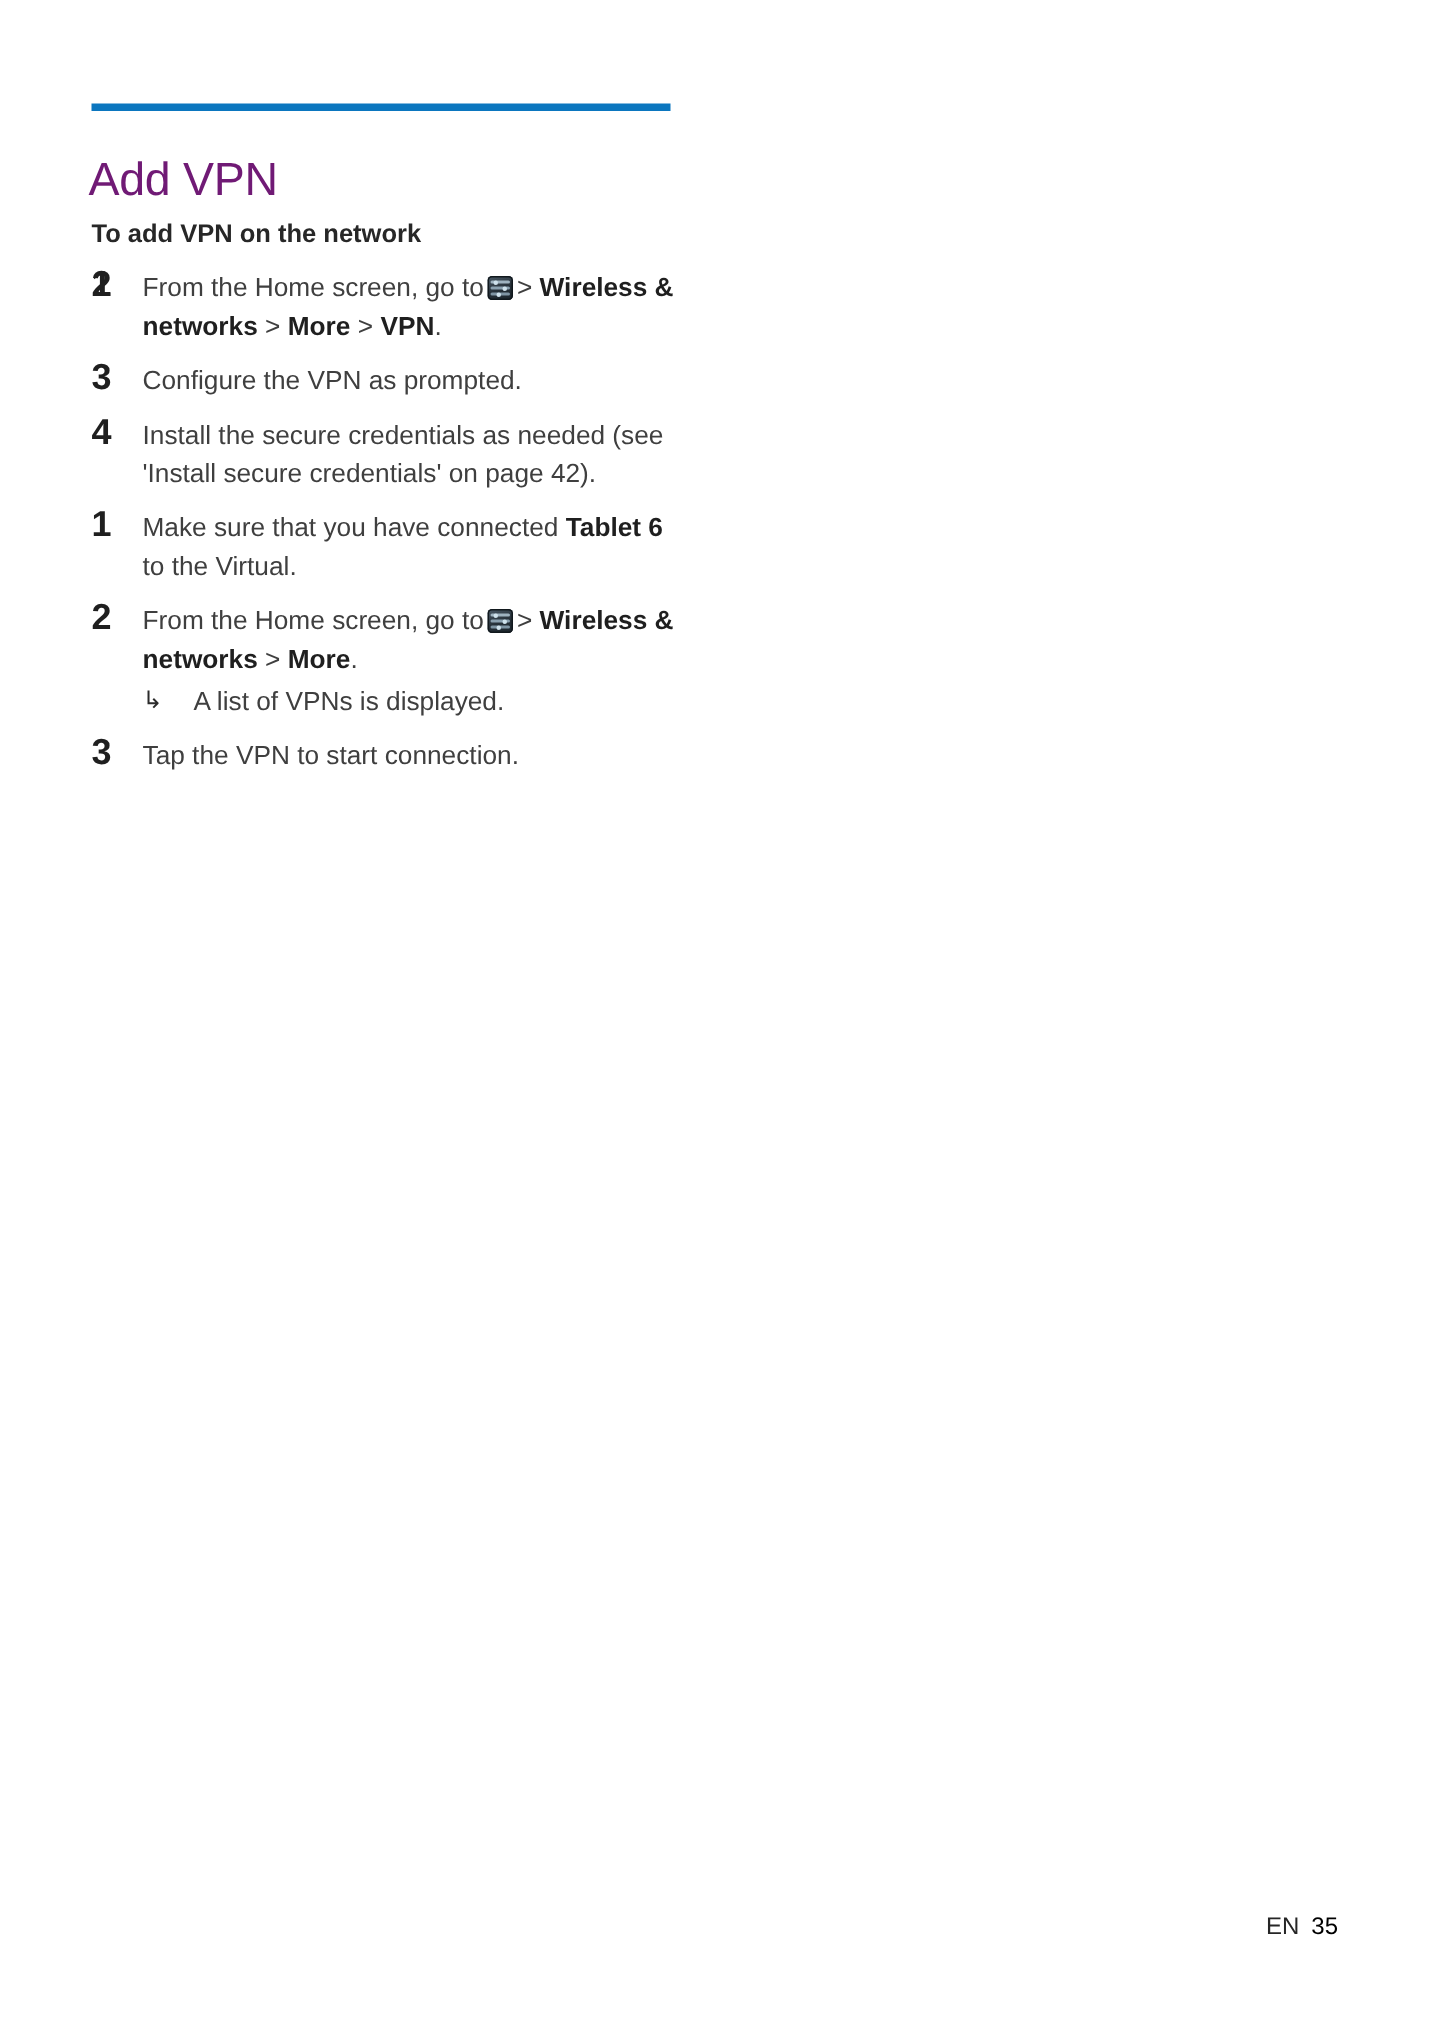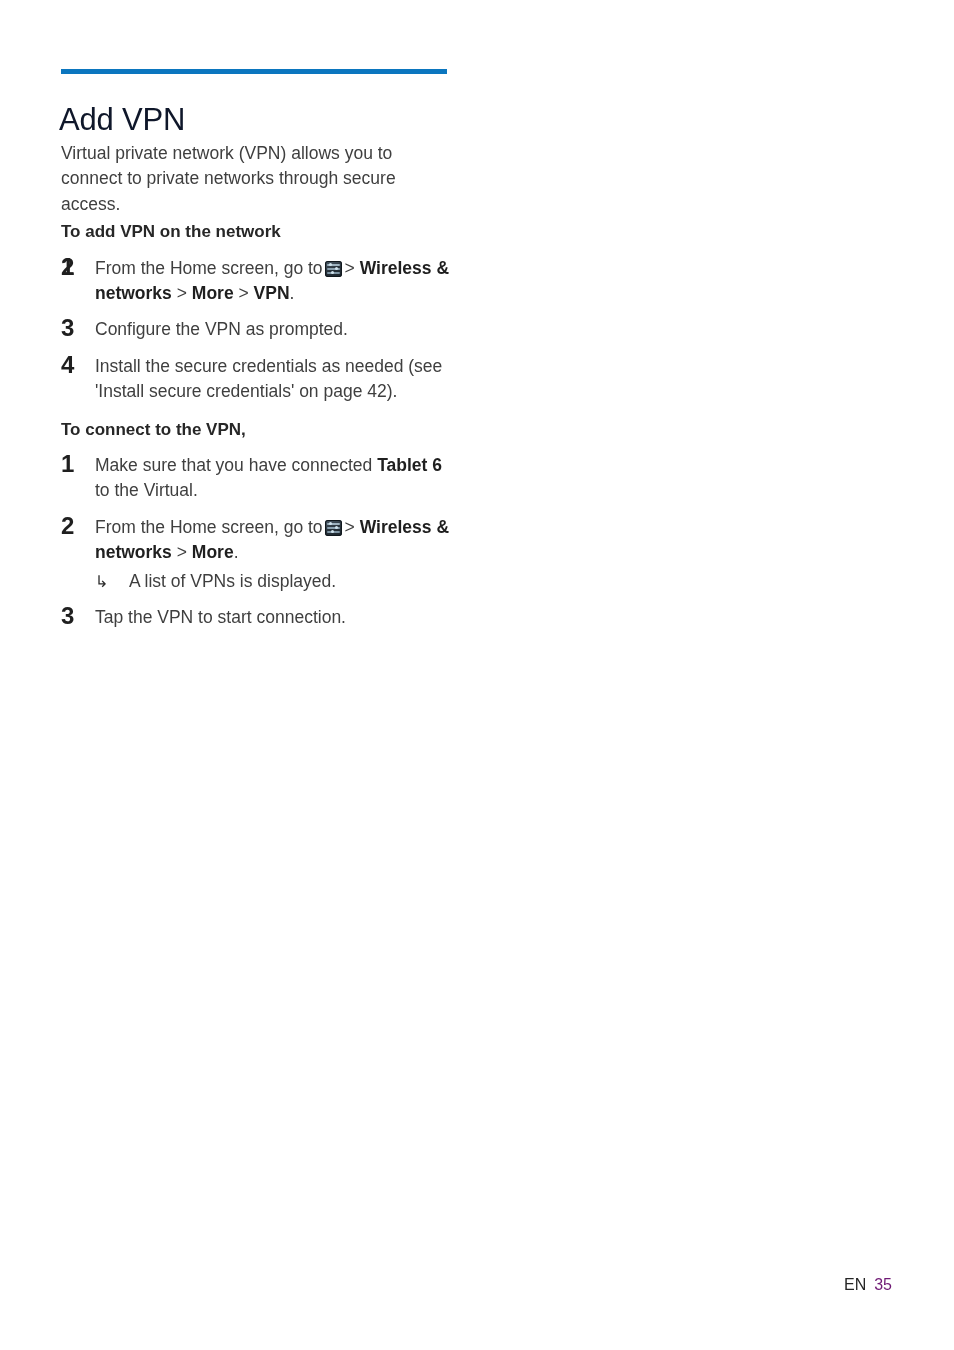--- a/index.html
+++ b/index.html
@@ -29,21 +29,21 @@
     width: 386px;
     height: 5px;
     background: #0b76bf;
   }
   .page-title {
     position: absolute;
     left: 59px;
     top: 80px;
     font-size: 31px;
     line-height: 38px;
-    color: #0f172a;
+    color: #701a75;
     font-weight: 400;
     letter-spacing: -0.2px;
     white-space: nowrap;
   }
 
   
   .content {
     position: absolute;
     left: 61px;
     top: 141px;
@@ -163,35 +163,34 @@
     text-align: right;
     padding-right: 62px;
     font-size: 16px;
     color: #3f3f3f;
   }
   .footer .lang {
     color: #262626;
     margin-right: 8px;
   }
   .footer .pageno {
-    color: #701a75;
+    color: #000000;
     text-align: right;
   }
 </style>
 </head>
 <body>
 
 <div class="page">
 
   <div class="header-rule"></div>
   <h1 class="page-title">Add VPN</h1>
 
   <div class="content">
 
-    <p class="para">Virtual private network (VPN) allows you to connect to private networks through secure access.</p>
 
     <p class="subhead">To add VPN on the network</p>
 
     <div class="step">
       <span class="step-num">1</span>
     </div>
 
     <div class="step">
       <span class="step-num">2</span>
       <span class="step-text">
@@ -207,21 +206,20 @@
     <div class="step">
       <span class="step-num">3</span>
       <span class="step-text">Configure the VPN as prompted.</span>
     </div>
 
     <div class="step">
       <span class="step-num">4</span>
       <span class="step-text">Install the secure credentials as needed (see 'Install secure credentials' on page 42).</span>
     </div>
 
-    <p class="subhead" style="margin-top:10px;">To connect to the VPN,</p>
 
     <div class="step">
       <span class="step-num">1</span>
       <span class="step-text">
         <span>Make sure that you have connected</span>
         <b>Tablet 6</b>
         <span>to the Virtual.</span>
       </span>
     </div>
 

